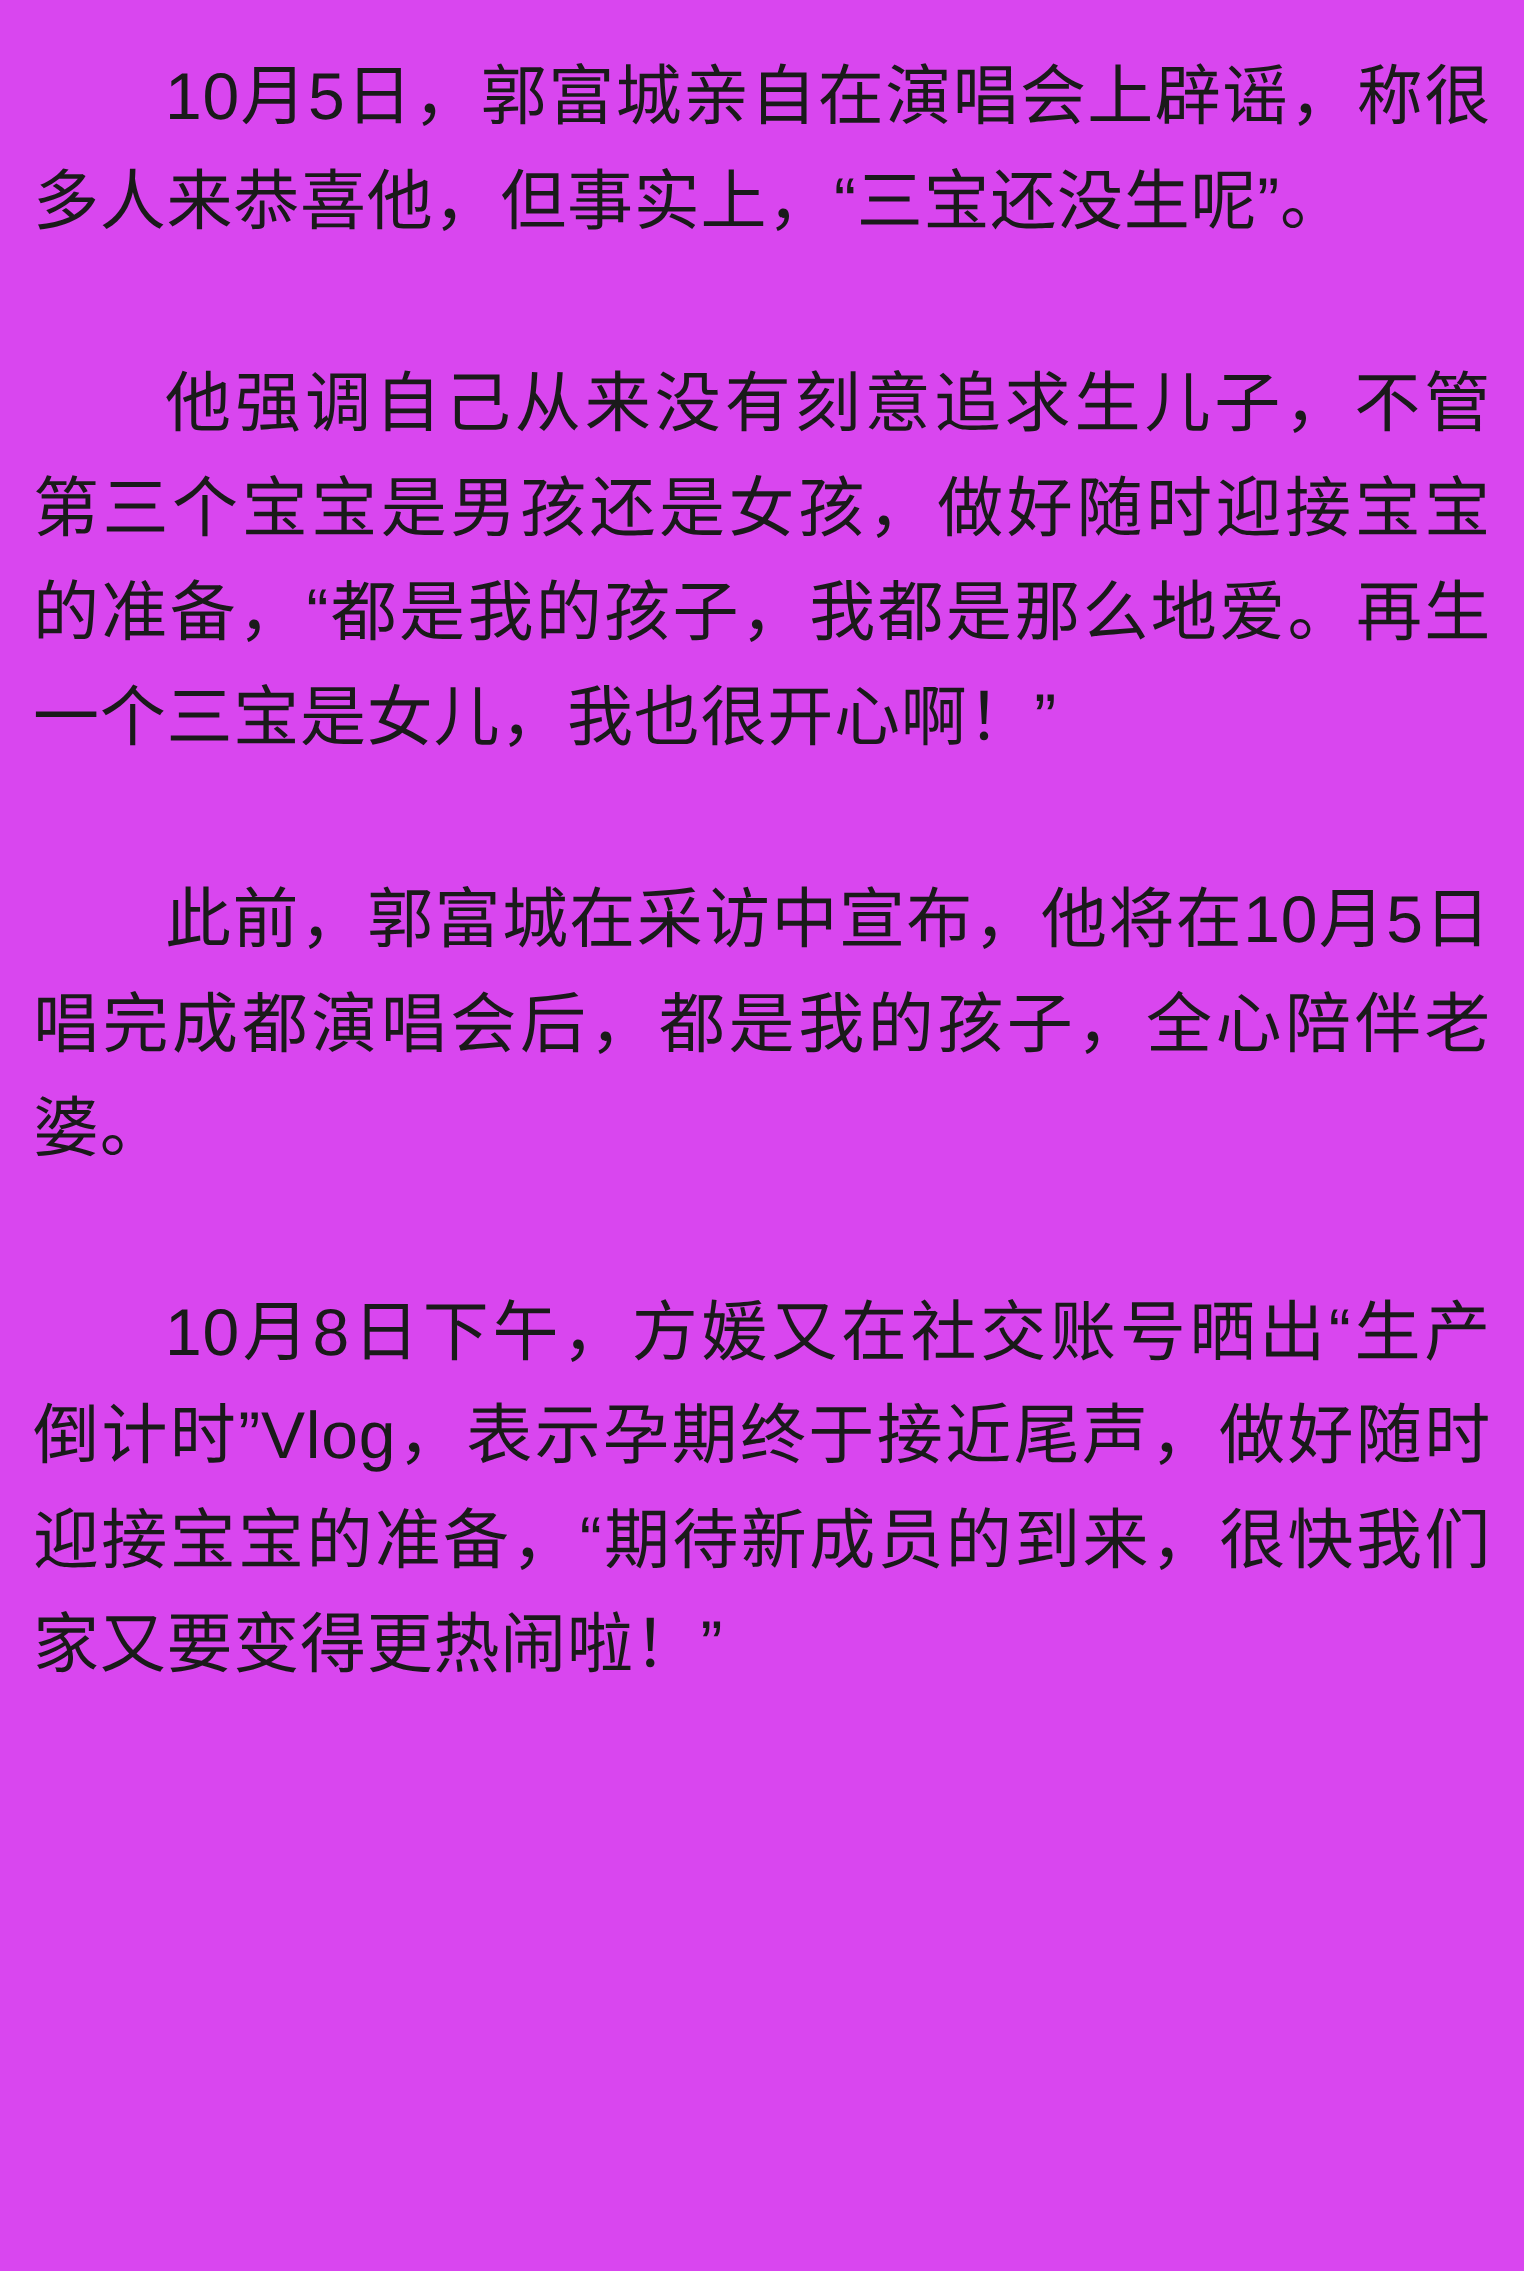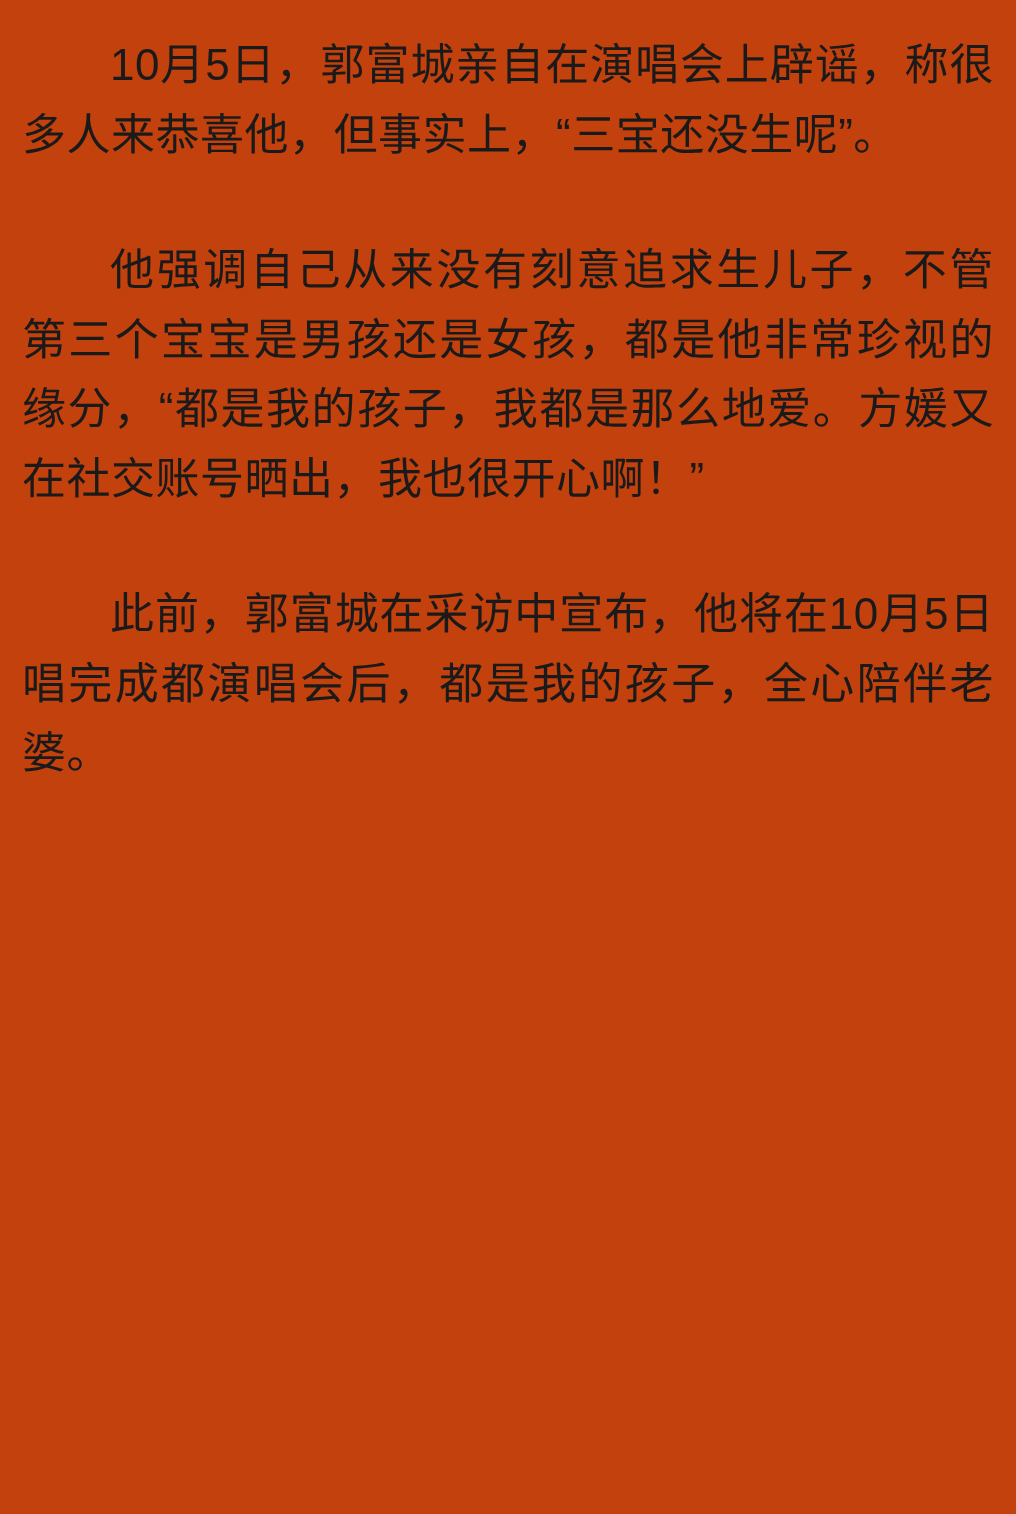--- a/index.html
+++ b/index.html
@@ -12,21 +12,21 @@
     width: 1016px;
     height: 1514px;
     overflow: hidden;
     font-family: "Liberation Sans", "DejaVu Sans", sans-serif;
   }
   #article {
     box-sizing: border-box;
     width: 1016px;
     height: 1514px;
     padding: 30px 22px 0 22px;
-    background: #c2410c;
+    background: #d946ef;
   }
   .para {
     margin: 0 0 66px 0;
     color: #1a1a1a;
     font-size: 44px;
     line-height: 1.58;
     text-indent: 2em;
     text-align: justify;
     letter-spacing: 0.5px;
     font-weight: 500;
@@ -34,15 +34,16 @@
   }
   .para:last-child {
     margin-bottom: 0;
   }
 </style>
 </head>
 <body>
 
 <div id="article">
   <p class="para">10月5日，郭富城亲自在演唱会上辟谣，称很多人来恭喜他，但事实上，“三宝还没生呢”。</p>
-  <p class="para">他强调自己从来没有刻意追求生儿子，不管第三个宝宝是男孩还是女孩，都是他非常珍视的缘分，“都是我的孩子，我都是那么地爱。方媛又在社交账号晒出，我也很开心啊！”</p>
+  <p class="para">他强调自己从来没有刻意追求生儿子，不管第三个宝宝是男孩还是女孩，做好随时迎接宝宝的准备，“都是我的孩子，我都是那么地爱。再生一个三宝是女儿，我也很开心啊！”</p>
   <p class="para">此前，郭富城在采访中宣布，他将在10月5日唱完成都演唱会后，都是我的孩子，全心陪伴老婆。</p>
+  <p class="para">10月8日下午，方媛又在社交账号晒出“生产倒计时”Vlog，表示孕期终于接近尾声，做好随时迎接宝宝的准备，“期待新成员的到来，很快我们家又要变得更热闹啦！”</p>
 </div>
 
 </body></html>

